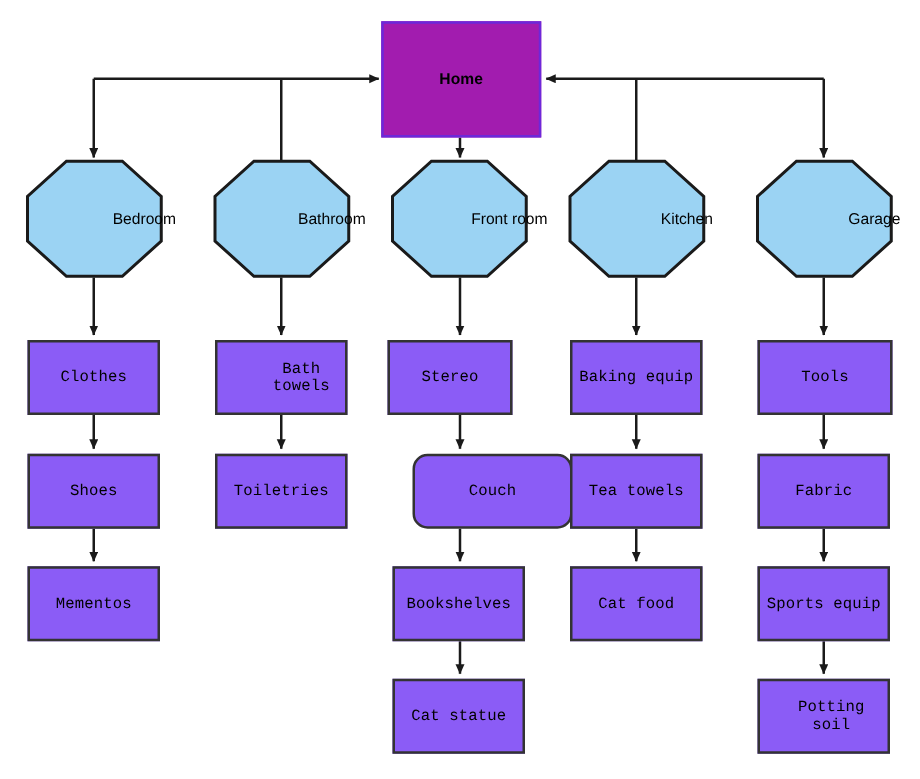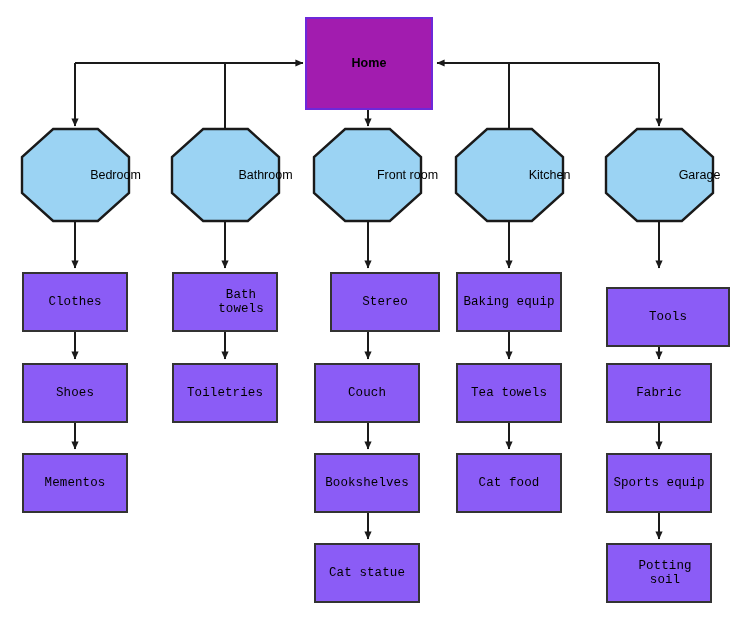--- a/index.html
+++ b/index.html
@@ -175,24 +175,24 @@
       <div class="node node-rect" style="left: 172px; top: 363px; width: 106px; height: 60px;">
         <span>Toiletries</span>
       </div>
       <div class="oct-wrap" style="left: 313px; top: 128px; width: 109px; height: 94px;">
         <div class="node-oct"></div>
         <svg class="oct-outline" viewBox="0 0 109 94">
           <polygon points="32.155,1 76.845,1 108,29.14 108,64.86 76.845,93 32.155,93 1,64.86 1,29.14" fill="none" stroke="#1a1a1a" stroke-width="2.4" stroke-linejoin="miter"></polygon>
         </svg>
         <div class="oct-label">Front room</div>
       </div>
-      <div class="node node-rect" style="left: 330px; top: 272px; width: 110px; height: 60px;">
+      <div class="node node-rect" style="left: 310px; top: 272px; width: 100px; height: 60px;">
         <span>Stereo</span>
       </div>
-      <div class="node node-rect" style="left: 314px; top: 363px; width: 106px; height: 60px;">
+      <div class="node node-rect" style="left: 330px; top: 363px; width: 128px; height: 60px; border-radius: 12px;">
         <span>Couch</span>
       </div>
       <div class="node node-rect" style="left: 314px; top: 453px; width: 106px; height: 60px;">
         <span>Bookshelves</span>
       </div>
       <div class="node node-rect" style="left: 314px; top: 543px; width: 106px; height: 60px;">
         <span>Cat statue</span>
       </div>
       <div class="oct-wrap" style="left: 455px; top: 128px; width: 109px; height: 94px;">
         <div class="node-oct"></div>
@@ -210,21 +210,21 @@
       <div class="node node-rect" style="left: 456px; top: 453px; width: 106px; height: 60px;">
         <span>Cat food</span>
       </div>
       <div class="oct-wrap" style="left: 605px; top: 128px; width: 109px; height: 94px;">
         <div class="node-oct"></div>
         <svg class="oct-outline" viewBox="0 0 109 94">
           <polygon points="32.155,1 76.845,1 108,29.14 108,64.86 76.845,93 32.155,93 1,64.86 1,29.14" fill="none" stroke="#1a1a1a" stroke-width="2.4" stroke-linejoin="miter"></polygon>
         </svg>
         <div class="oct-label">Garage</div>
       </div>
-      <div class="node node-rect" style="left: 606px; top: 272px; width: 124px; height: 60px; margin-top: 15px;">
+      <div class="node node-rect" style="left: 606px; top: 272px; width: 108px; height: 60px;">
         <span>Tools</span>
       </div>
       <div class="node node-rect" style="left: 606px; top: 363px; width: 106px; height: 60px;">
         <span>Fabric</span>
       </div>
       <div class="node node-rect" style="left: 606px; top: 453px; width: 106px; height: 60px;">
         <span>Sports equip</span>
       </div>
       <div class="node node-rect" style="left: 606px; top: 543px; width: 106px; height: 60px; padding-left: 12px;">
         <span>Potting soil</span>

